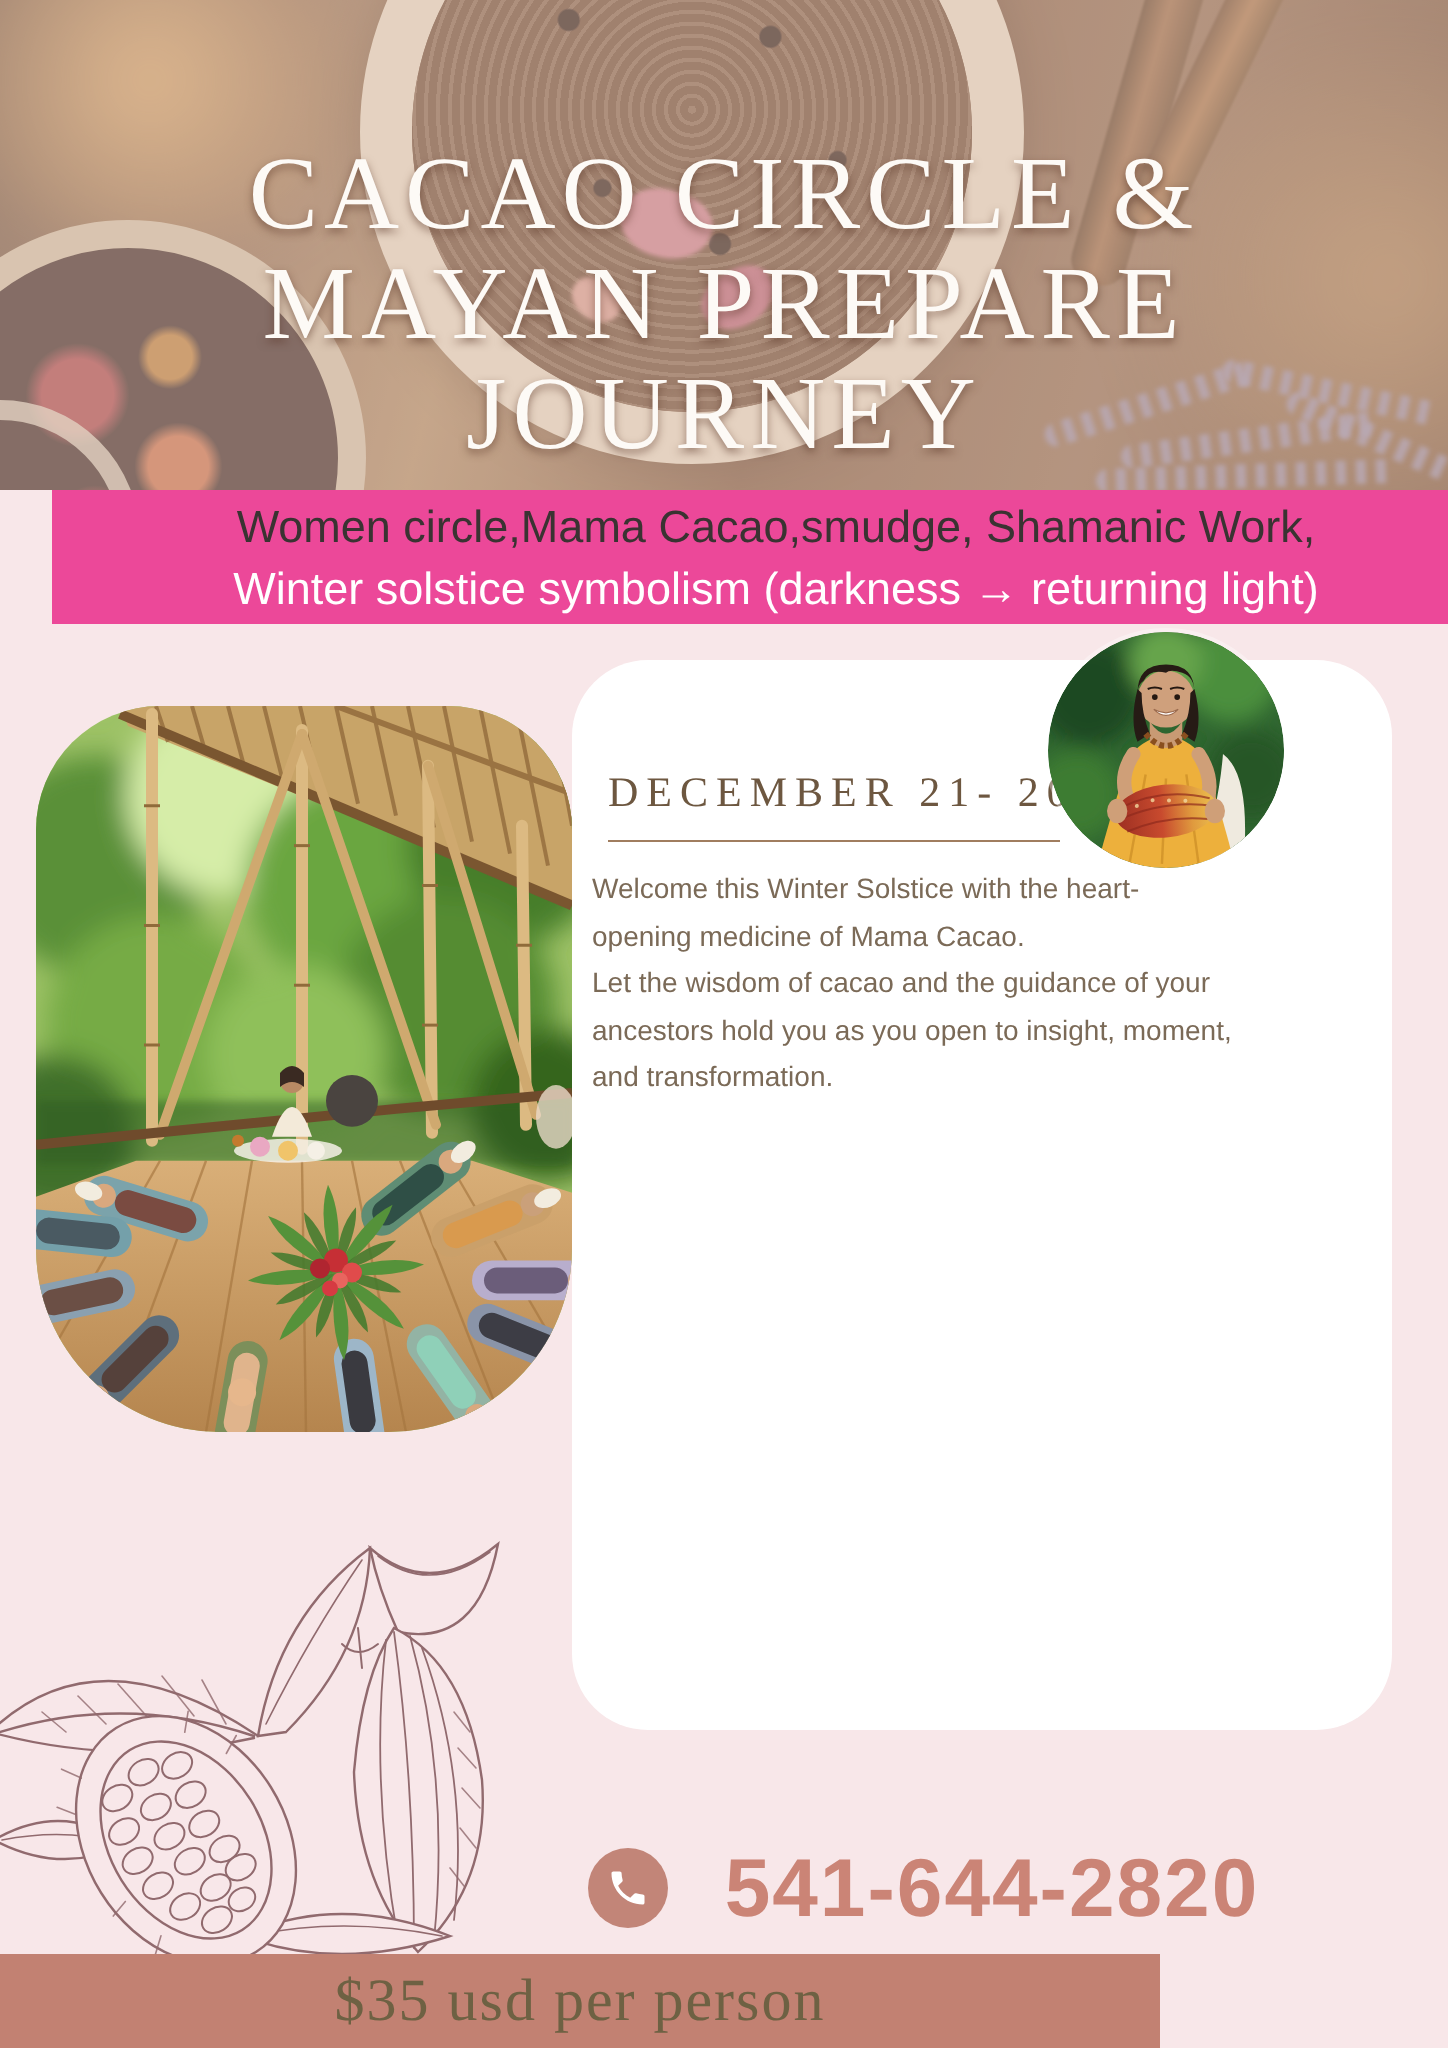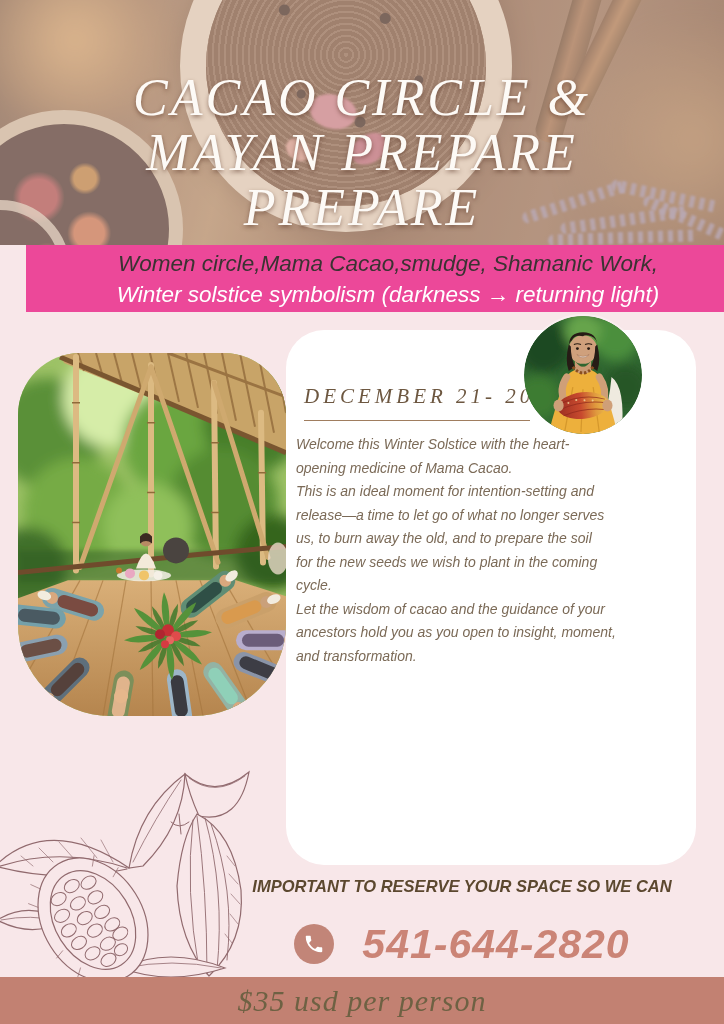--- a/index.html
+++ b/index.html
@@ -1,17 +1,17 @@
 <!DOCTYPE html>
 <html><head>
 <meta charset="utf-8">
 <style>
   html,body{margin:0;padding:0;background:#ddd;}
   .page{position:relative;width:724px;height:1024px;overflow:hidden;
-        background:#f8e7e9;font-family:"Liberation Sans",sans-serif;font-style:italic;}
+        background:#f8e7e9;font-family:"Liberation Sans",sans-serif;}
 
   
   .hero{position:absolute;left:0;top:0;width:724px;height:245px;overflow:hidden;z-index:1;
         background:linear-gradient(105deg,#6b4a35 0%,#8a6247 18%,#a87f58 34%,#7c5136 55%,#8b6246 76%,#6e452c 100%);}
   .hero .blob{position:absolute;border-radius:50%;}
   .jar-topleft{left:-30px;top:-45px;width:210px;height:170px;background:radial-gradient(circle,#cf9a5e 0%,rgba(160,110,60,.25) 70%);filter:blur(14px);}
   .blob-right{left:560px;top:10px;width:270px;height:260px;background:radial-gradient(circle,rgba(196,146,90,.6),rgba(120,80,45,0) 70%);filter:blur(16px);}
   .cup-main{position:absolute;left:180px;top:-100px;width:280px;height:280px;border-radius:50%;
             border:26px solid #dcc9b2;background:#6a4129;box-shadow:0 0 24px rgba(60,30,15,.35);}
   .cup-main .foam{position:absolute;inset:0;border-radius:50%;background-color:#6a4129;background-image:
@@ -81,21 +81,21 @@
   .reserve{position:absolute;left:230px;top:876px;width:464px;text-align:center;z-index:2;
            color:#5c482f;font-weight:bold;font-size:16.5px;line-height:20.5px;}
   .phone-row{position:absolute;left:230px;top:920px;width:464px;height:48px;z-index:2;
              display:flex;align-items:center;justify-content:center;gap:28px;}
   .phone-badge{width:40px;height:40px;border-radius:50%;background:#c28578;display:flex;
                align-items:center;justify-content:center;flex:0 0 auto;}
   .phone-badge svg{width:22px;height:22px;}
   .phone-number{font-size:41px;font-weight:bold;color:#cb8476;letter-spacing:1px;}
 
   
-  .footer{position:absolute;left:0;top:977px;width:724px;height:47px;background:#c28172;z-index:3;
+  .footer{position:absolute;left:0;top:977px;width:580px;height:47px;background:#c28172;z-index:3;
           display:flex;align-items:center;justify-content:center;}
   .price{font-family:"Liberation Serif",serif;font-size:30px;color:#6e6143;letter-spacing:1px;}
 </style>
 </head>
 <body>
 
 <div class="page">
 
   <div class="hero">
     <div class="blob jar-topleft"></div>
@@ -112,21 +112,21 @@
     <div class="cinnamon cin2"></div>
     <div class="sprig sp1"></div>
     <div class="sprig sp2"></div>
     <div class="sprig sp3"></div>
     <div class="sprig sp4"></div>
     <div class="sprig sp5"></div>
     <div class="hero-overlay"></div>
     <div class="hero-title">
       <div>CACAO CIRCLE &amp;</div>
       <div>MAYAN PREPARE</div>
-      <div>PREPARE</div>
+      <div>JOURNEY</div>
     </div>
   </div>
 
   <div class="banner">
     <div class="l1">Women circle,Mama Cacao,smudge, Shamanic Work,</div>
     <div class="l2">Winter solstice symbolism (darkness → returning light)</div>
   </div>
 
   <div class="venue">
     <svg viewBox="0 0 268 364" preserveAspectRatio="none">
@@ -312,25 +312,20 @@
       </g>
     </svg>
   </div>
 
   <div class="card">
     <div class="date">DECEMBER 21- 2025</div>
     <div class="divider"></div>
     <div class="body-copy">
       <p>Welcome this Winter Solstice with the heart-
 opening medicine of Mama Cacao.</p>
-      <p>This is an ideal moment for intention-setting and
-release—a time to let go of what no longer serves
-us, to burn away the old, and to prepare the soil
-for the new seeds we wish to plant in the coming
-cycle.</p>
       <p>Let the wisdom of cacao and the guidance of your
 ancestors hold you as you open to insight, moment,
 and transformation.</p>
     </div>
   </div>
 
   <div class="avatar">
     <svg viewBox="0 0 116 116">
       <defs>
         <clipPath id="ac">
@@ -453,21 +448,20 @@
             <path d="M132,124 l9,-5"></path>
               <path d="M50,160 l-9,3"></path>
               <path d="M56,184 l-8,7"></path>
           </g>
         </g>
       </g>
     </svg>
   </div>
 
   <div class="reserve">
-    <div>IMPORTANT TO RESERVE YOUR SPACE SO WE CAN</div>
   </div>
 
   <div class="phone-row">
     <span class="phone-badge">
       <svg viewBox="0 0 24 24">
           <path fill="#ffffff" d="M6.62 10.79c1.44 2.83 3.76 5.14 6.59 6.59l2.2-2.21c.27-.27.67-.36 1.02-.24 1.12.37 2.33.57 3.57.57.55 0 1 .45 1 1V20c0 .55-.45 1-1 1-9.39 0-17-7.61-17-17 0-.55.45-1 1-1h3.5c.55 0 1 .45 1 1 0 1.25.2 2.45.57 3.57.11.35.03.74-.25 1.02l-2.2 2.2z"></path>
         </svg>
     </span>
     <span class="phone-number">541-644-2820</span>
   </div>

